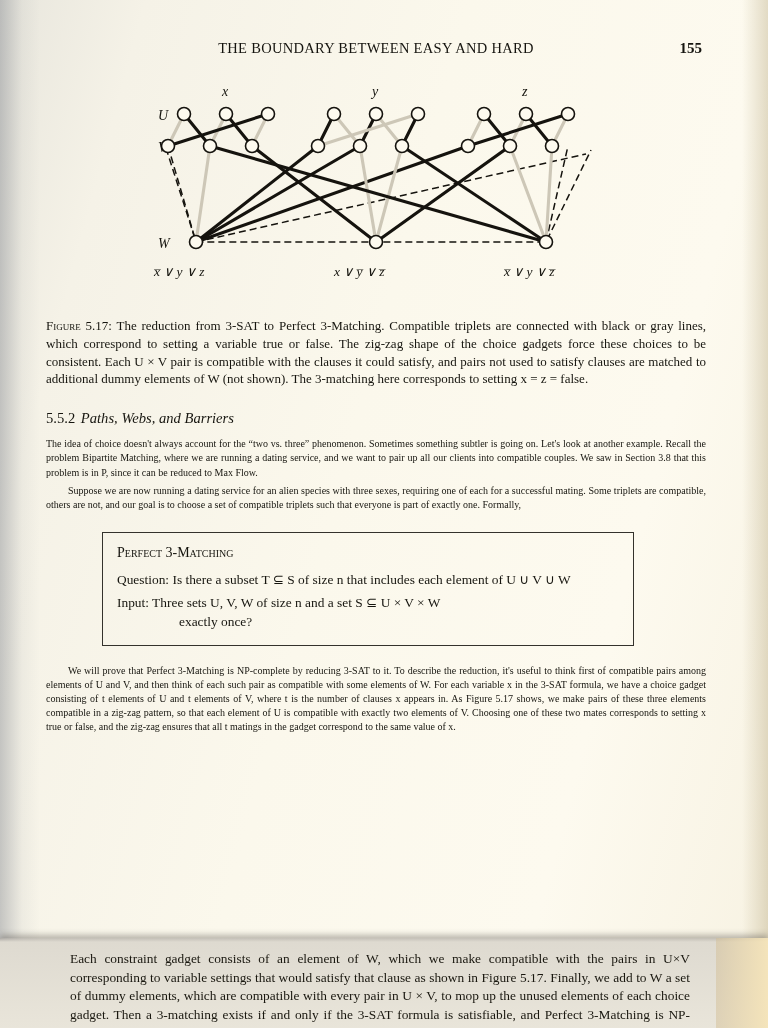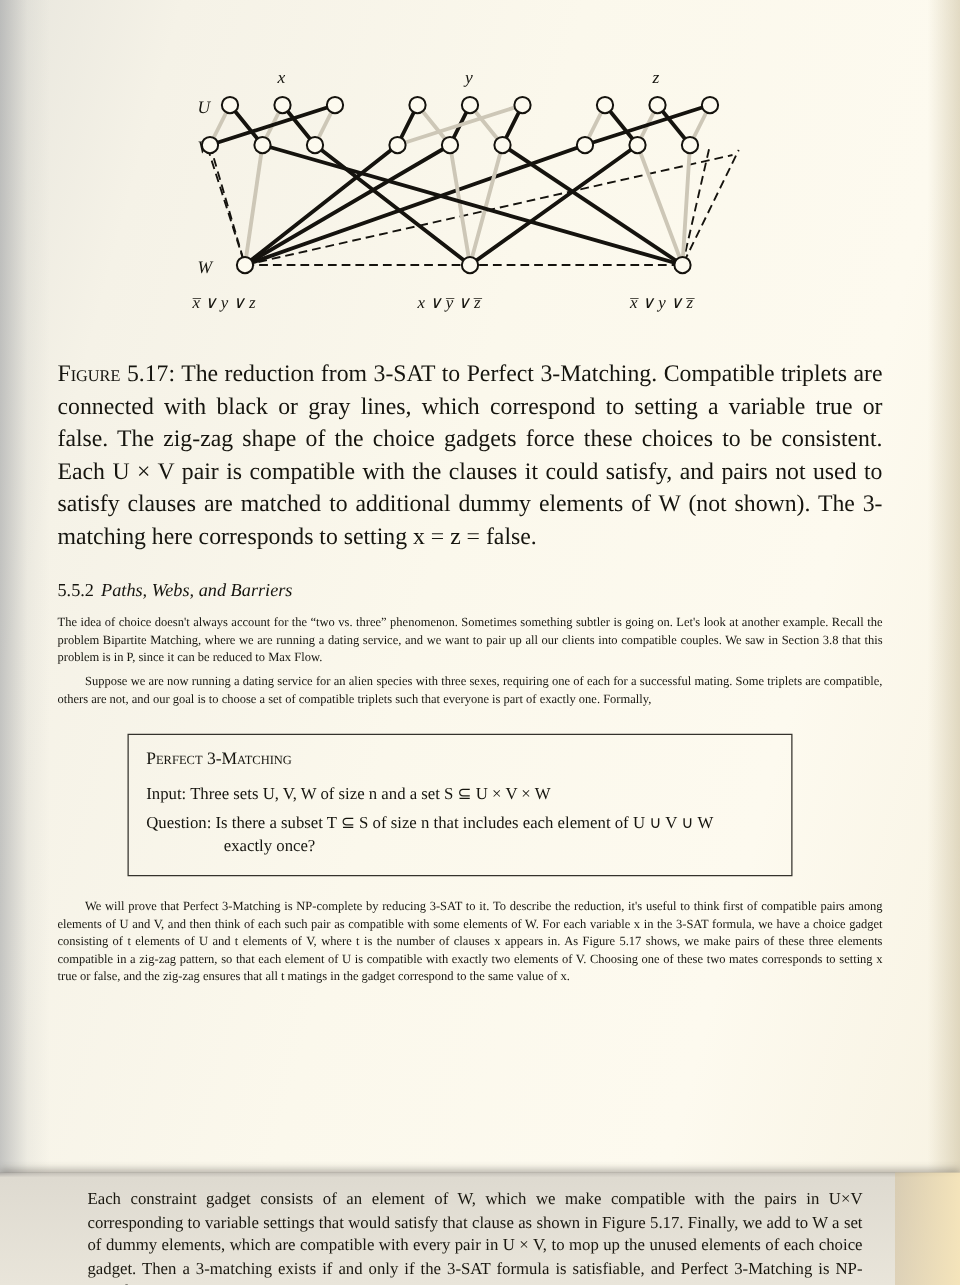--- a/index.html
+++ b/index.html
@@ -72,21 +72,21 @@
   .figure-wrap {
     position: relative;
     width: 660px;
     height: 215px;
     margin-top: 14px;
   }
   .figure-wrap svg { display: block; }
   
   .caption {
     margin-top: 18px;
-    font-size: 19px;
+    font-size: 13px;
     line-height: 1.37;
     text-align: justify;
     color: #16150f;
   }
   .sc { font-variant: small-caps; }
   .secnum-head {
     margin-top: 22px;
     margin-bottom: 10px;
     font-size: 14.6px;
     color: #16150f;
@@ -146,20 +146,24 @@
     background: linear-gradient(to right, rgba(210,190,150,0.5), rgba(245,228,185,0.95));
     z-index: 7;
   }
 </style>
 </head>
 <body>
 
 <div class="page">
   <div class="content">
 
+    <div class="runhead">
+      <div class="title">THE BOUNDARY BETWEEN EASY AND HARD</div>
+      <div class="pageno">155</div>
+    </div>
 
     <div class="figure-wrap">
       <svg width="660" height="215" viewBox="0 0 660 215">
         <defs>
           <style>
             .nd { fill:#fdfaef; stroke:#15130e; stroke-width:1.6; }
             .eb { stroke:#15130e; stroke-width:3.1; fill:none; stroke-linecap:round;}
             .eg { stroke:#cdc7b7; stroke-width:3.1; fill:none; stroke-linecap:round;}
             .dash { stroke:#15130e; stroke-width:1.5; fill:none; stroke-dasharray:7 4; }
             .lbl { font-family:"Liberation Serif", serif; font-style:italic; font-size:14px; fill:#16150f; }
@@ -269,27 +273,27 @@
       <span class="num">5.5.2</span>
       <span class="ttl">Paths, Webs, and Barriers</span>
     </div>
 
     <p class="body">The idea of choice doesn't always account for the “two vs. three” phenomenon. Sometimes something subtler is going on. Let's look at another example. Recall the problem Bipartite Matching, where we are running a dating service, and we want to pair up all our clients into compatible couples. We saw in Section 3.8 that this problem is in P, since it can be reduced to Max Flow.</p>
     <p class="body">Suppose we are now running a dating service for an alien species with three sexes, requiring one of each for a successful mating. Some triplets are compatible, others are not, and our goal is to choose a set of compatible triplets such that everyone is part of exactly one. Formally,</p>
 
     <div class="defbox">
       <div class="dtitle">Perfect 3-Matching</div>
       <div class="drow">
+        <span>Question:</span>
+        <span>Is there a subset T ⊆ S of size n that includes each element of U ∪ V ∪ W</span>
+      </div>
+      <div class="drow">
         <span>Input:</span>
         <span>Three sets U, V, W of size n and a set S ⊆ U × V × W</span>
       </div>
-      <div class="drow">
-        <span>Question:</span>
-        <span>Is there a subset T ⊆ S of size n that includes each element of U ∪ V ∪ W</span>
-      </div>
       <div class="dindent">exactly once?</div>
     </div>
 
     <p class="body" style="margin-top:18px; text-indent:22px;">We will prove that Perfect 3-Matching is NP-complete by reducing 3-SAT to it. To describe the reduction, it's useful to think first of compatible pairs among elements of U and V, and then think of each such pair as compatible with some elements of W. For each variable x in the 3-SAT formula, we have a choice gadget consisting of t elements of U and t elements of V, where t is the number of clauses x appears in. As Figure 5.17 shows, we make pairs of these three elements compatible in a zig-zag pattern, so that each element of U is compatible with exactly two elements of V. Choosing one of these two mates corresponds to setting x true or false, and the zig-zag ensures that all t matings in the gadget correspond to the same value of x.</p>
   </div>
 
   <div class="nextpage">
     <div class="npinner">
       <span class="first">Each constraint gadget consists of an element of W, which we make compatible with the pairs in U×V corresponding to variable settings that would satisfy that clause as shown in Figure 5.17. Finally, we add to W a set of dummy elements, which are compatible with every pair in U × V, to mop up the unused elements of each choice gadget. Then a 3-matching exists if and only if the 3-SAT formula is satisfiable, and Perfect 3-Matching is NP-complete.</span>
     </div>

